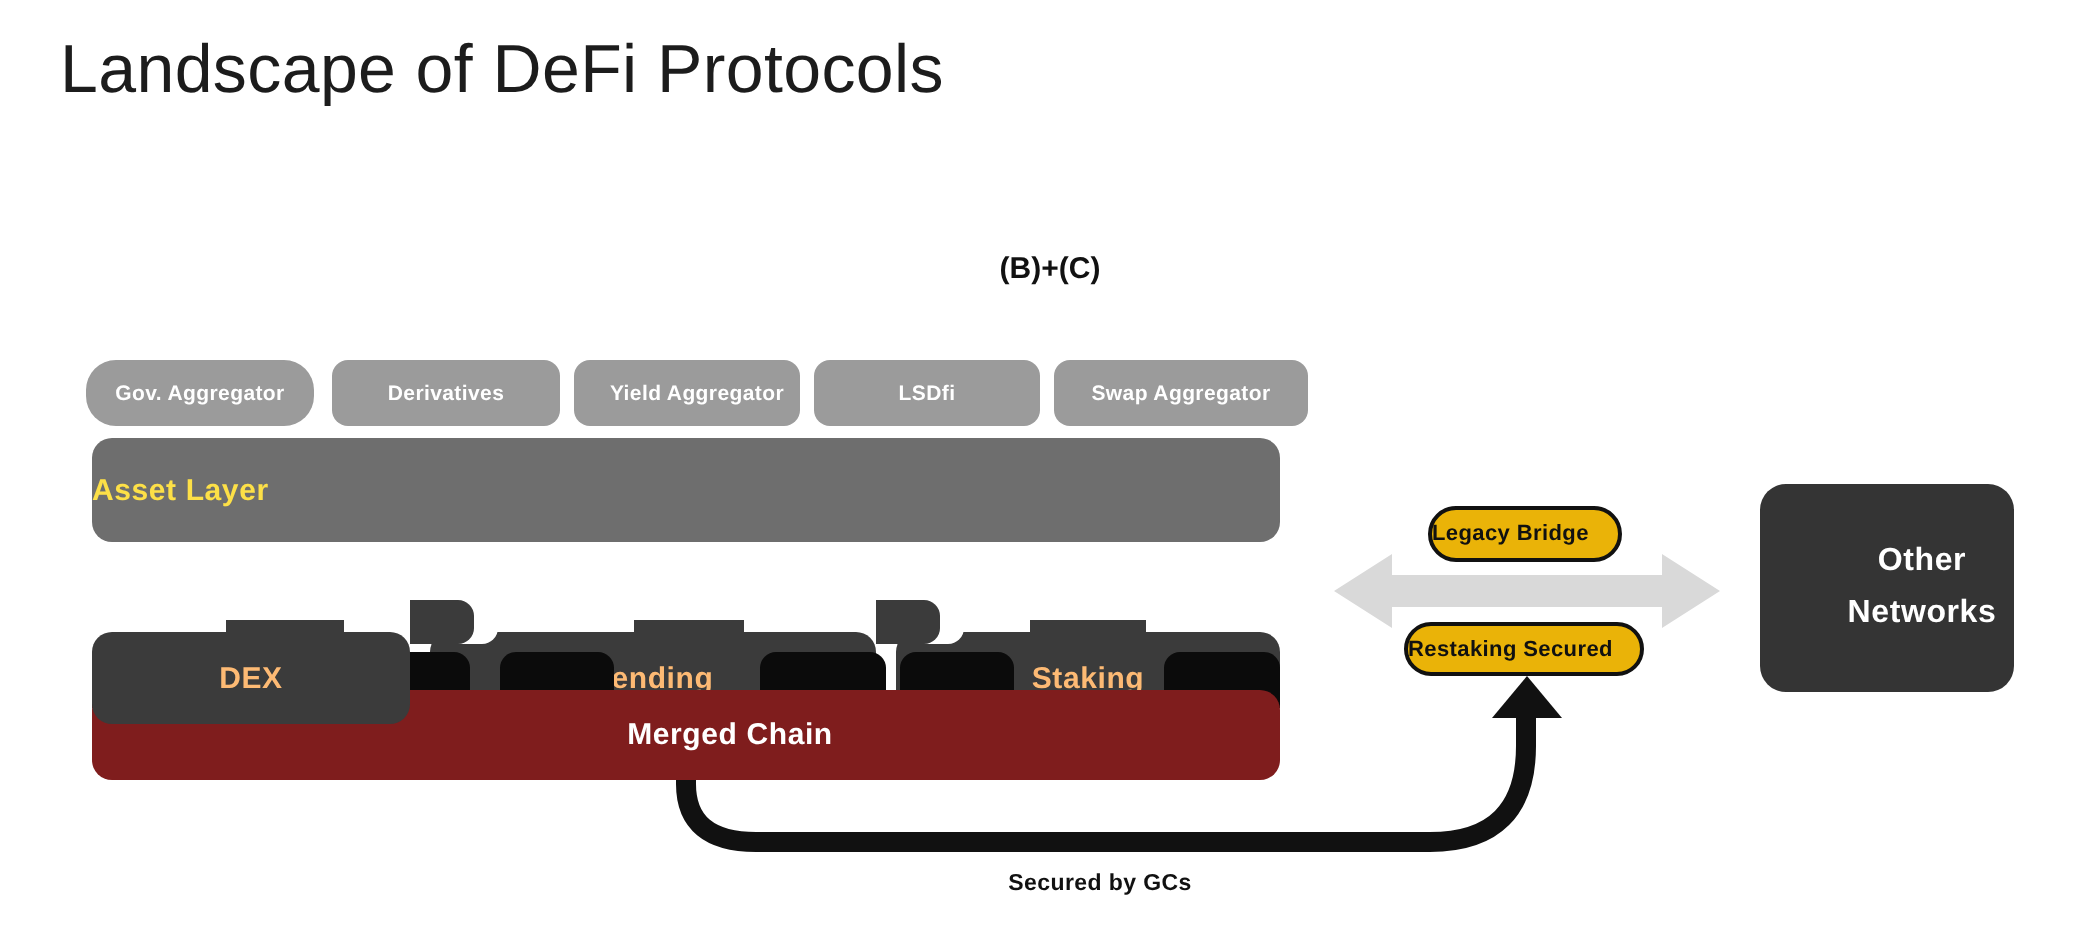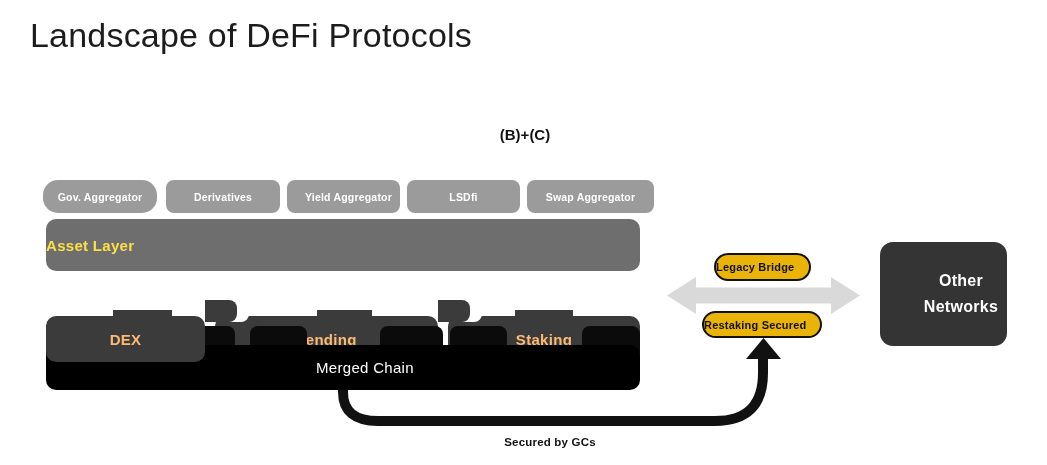--- a/index.html
+++ b/index.html
@@ -23,22 +23,22 @@
   .m-dex{left:46px;width:159px;z-index:2;}
   .m-lend{left:215px;width:223px;z-index:1;}
   .m-stak{left:448px;width:192px;z-index:1;}
   .notch{background:#ffffff;border-radius:8px;z-index:3;top:288px;width:44px;height:34px;}
   .notch1{left:205px;} .notch2{left:438px;}
   .sidetab{top:300px;width:32px;height:22px;background:#3b3b3b;border-radius:0 8px 8px 0;z-index:4;}
   .st1{left:205px;} .st2{left:438px;}
   .downtab{top:310px;height:23px;background:#3b3b3b;border-radius:0 0 8px 8px;z-index:0;}
   .dt1{left:113px;width:59px;} .dt2{left:317px;width:55px;} .dt3{left:515px;width:58px;}
   
-  .chain{left:46px;top:345px;width:594px;height:45px;background:#000000;border-radius:10px;display:flex;align-items:center;justify-content:center;
-         color:#fff;font-size:15px;font-weight:400;letter-spacing:0.3px;z-index:1;padding-left:44px;}
+  .chain{left:46px;top:345px;width:594px;height:45px;background:#7f1d1d;border-radius:10px;display:flex;align-items:center;justify-content:center;
+         color:#fff;font-size:15px;font-weight:700;letter-spacing:0.3px;z-index:1;padding-left:44px;}
   .uptab{top:326px;height:28px;background:#0b0b0b;border-radius:8px 8px 0 0;z-index:1;}
   .ut1{left:46px;width:59px;} .ut2{left:182px;width:53px;} .ut3{left:250px;width:57px;}
   .ut4{left:380px;width:63px;} .ut5{left:450px;width:57px;} .ut6{left:582px;width:58px;}
   
   .pill{background:#eab308;border:2px solid #111;border-radius:15px;display:flex;align-items:center;justify-content:flex-start;
         color:#111;font-size:11px;font-weight:700;letter-spacing:0.2px;z-index:3;}
   .pill-legacy{left:714px;top:253px;width:97px;height:28px;}
   .pill-restaking{left:702px;top:311px;width:120px;height:27px;}
   .othernet{left:880px;top:242px;width:127px;height:104px;background:#343434;border-radius:13px;display:flex;align-items:center;justify-content:flex-end;
             z-index:2;}

